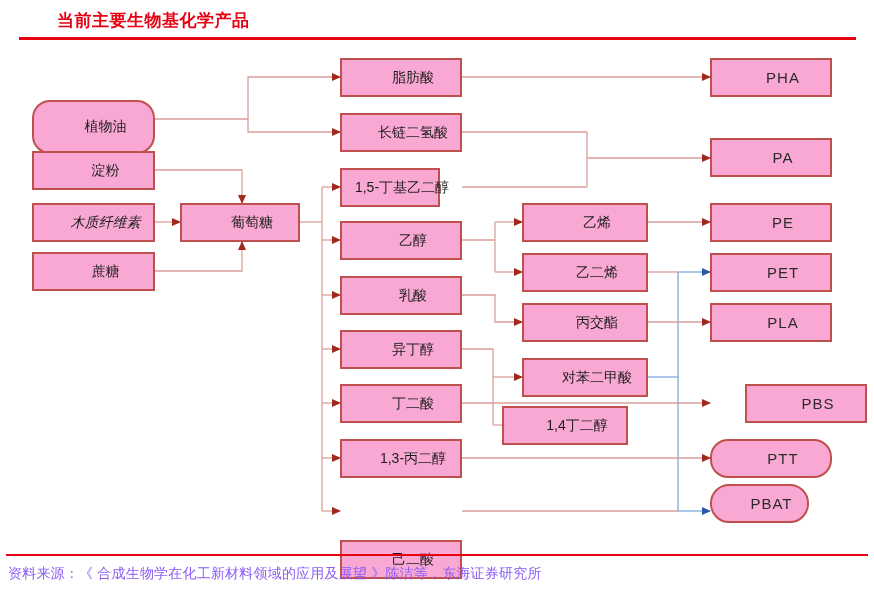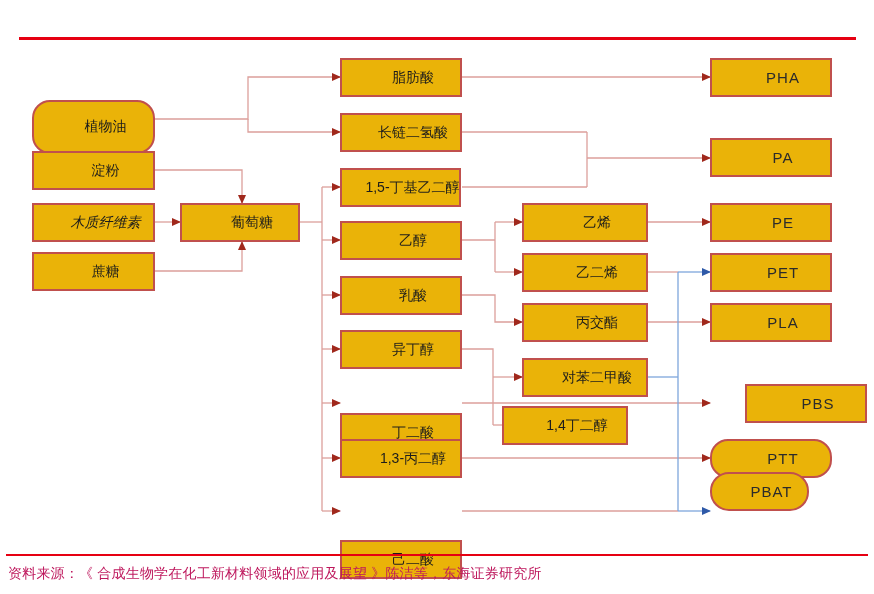--- a/index.html
+++ b/index.html
@@ -18,39 +18,40 @@
   .title-rule{
     position:absolute;left:19px;top:37px;width:837px;height:3px;
     background:#e60012;
   }
   .bottom-rule{
     position:absolute;left:6px;top:554px;width:862px;height:2px;
     background:#e60012;
   }
   .source{
     position:absolute;left:8px;top:565px;
-    font-size:14px;color:#be185d;letter-spacing:0.2px;
+    font-size:14px;color:#8b5cf6;letter-spacing:0.2px;
   }
   .edges-svg{position:absolute;left:0;top:0;width:874px;height:594px;}
   .node{
     position:absolute;
-    background:#eab308;
+    background:#f9a8d4;
     border:2px solid #c0504d;
     box-sizing:border-box;
     display:flex;align-items:center;justify-content:center;
     font-size:14px;color:#1c1c1c;
     white-space:nowrap;
     padding-left:24px;
   }
   .node.product{font-size:15px;letter-spacing:1px;color:#2b2b2b;}
 </style>
 </head>
 <body>
 
 <div class="page">
+  <div class="title">当前主要生物基化学产品</div>
   <div class="title-rule"></div>
 
   <svg class="edges-svg" id="edges-svg" viewBox="0 0 874 594">
     <defs>
       <marker id="ar" markerWidth="9" markerHeight="8" refX="8" refY="4" orient="auto" markerUnits="userSpaceOnUse">
         <path d="M0,0 L9,4 L0,8 z" fill="#a0281c"></path>
       </marker>
       <marker id="ab" markerWidth="9" markerHeight="8" refX="8" refY="4" orient="auto" markerUnits="userSpaceOnUse">
         <path d="M0,0 L9,4 L0,8 z" fill="#2e59a8"></path>
       </marker>
@@ -97,37 +98,37 @@
   </svg>
 
   <div id="nodes-layer">
       <div class="node" style="left: 32px; top: 100px; width: 123px; height: 54px; border-color: rgb(192, 80, 77); border-radius: 18px;">植物油</div>
       <div class="node" style="left: 32px; top: 151px; width: 123px; height: 39px; border-color: rgb(192, 80, 77);">淀粉</div>
       <div class="node" style="left: 32px; top: 203px; width: 123px; height: 39px; border-color: rgb(192, 80, 77); font-style: italic;">木质纤维素</div>
       <div class="node" style="left: 32px; top: 252px; width: 123px; height: 39px; border-color: rgb(192, 80, 77);">蔗糖</div>
       <div class="node" style="left: 180px; top: 203px; width: 120px; height: 39px; border-color: rgb(192, 80, 77);">葡萄糖</div>
       <div class="node" style="left: 340px; top: 58px; width: 122px; height: 39px; border-color: rgb(192, 80, 77);">脂肪酸</div>
       <div class="node" style="left: 340px; top: 113px; width: 122px; height: 39px; border-color: rgb(192, 80, 77);">长链二氢酸</div>
-      <div class="node" style="left: 340px; top: 168px; width: 121px; height: 39px; border-color: rgb(192, 80, 77);">1,5-丁基乙二醇</div>
+      <div class="node" style="left: 340px; top: 168px; width: 100px; height: 39px; border-color: rgb(192, 80, 77);">1,5-丁基乙二醇</div>
       <div class="node" style="left: 340px; top: 221px; width: 122px; height: 39px; border-color: rgb(192, 80, 77);">乙醇</div>
       <div class="node" style="left: 340px; top: 276px; width: 122px; height: 39px; border-color: rgb(192, 80, 77);">乳酸</div>
       <div class="node" style="left: 340px; top: 330px; width: 122px; height: 39px; border-color: rgb(192, 80, 77);">异丁醇</div>
-      <div class="node" style="left: 340px; top: 384px; width: 122px; height: 39px; border-color: rgb(192, 80, 77); margin-top: 29px;">丁二酸</div>
+      <div class="node" style="left: 340px; top: 384px; width: 122px; height: 39px; border-color: rgb(192, 80, 77);">丁二酸</div>
       <div class="node" style="left: 340px; top: 439px; width: 122px; height: 39px; border-color: rgb(192, 80, 77);">1,3-丙二醇</div>
       <div class="node" style="left: 340px; top: 492px; width: 122px; height: 39px; border-color: rgb(192, 80, 77); margin-top: 48px;">己二酸</div>
       <div class="node" style="left: 522px; top: 203px; width: 126px; height: 39px; border-color: rgb(192, 80, 77); text-align: right;">乙烯</div>
       <div class="node" style="left: 522px; top: 253px; width: 126px; height: 39px; border-color: rgb(192, 80, 77);">乙二烯</div>
       <div class="node" style="left: 522px; top: 303px; width: 126px; height: 39px; border-color: rgb(192, 80, 77);">丙交酯</div>
       <div class="node" style="left: 522px; top: 358px; width: 126px; height: 39px; border-color: rgb(192, 80, 77);">对苯二甲酸</div>
       <div class="node" style="left: 502px; top: 406px; width: 126px; height: 39px; border-color: rgb(192, 80, 77);">1,4丁二醇</div>
       <div class="node product" style="left: 710px; top: 58px; width: 122px; height: 39px; border-color: rgb(192, 80, 77);">PHA</div>
       <div class="node product" style="left: 710px; top: 138px; width: 122px; height: 39px; border-color: rgb(192, 80, 77);">PA</div>
       <div class="node product" style="left: 710px; top: 203px; width: 122px; height: 39px; border-color: rgb(192, 80, 77);">PE</div>
       <div class="node product" style="left: 710px; top: 253px; width: 122px; height: 39px; border-color: rgb(192, 80, 77);">PET</div>
       <div class="node product" style="left: 710px; top: 303px; width: 122px; height: 39px; border-color: rgb(192, 80, 77);">PLA</div>
       <div class="node product" style="left: 710px; top: 384px; width: 122px; height: 39px; border-color: rgb(192, 80, 77); margin-left: 35px;">PBS</div>
       <div class="node product" style="left: 710px; top: 439px; width: 122px; height: 39px; border-color: rgb(192, 80, 77); border-radius: 18px;">PTT</div>
-      <div class="node product" style="left: 710px; top: 472px; width: 99px; height: 39px; border-color: rgb(192, 80, 77); border-radius: 19px;">PBAT</div>
+      <div class="node product" style="left: 710px; top: 484px; width: 99px; height: 39px; border-color: rgb(192, 80, 77); border-radius: 19px;">PBAT</div>
     </div>
 
   <div class="bottom-rule"></div>
   <div class="source">资料来源：《 合成生物学在化工新材料领域的应用及展望 》陈洁等，东海证券研究所</div>
 </div>
 
 </body></html>

